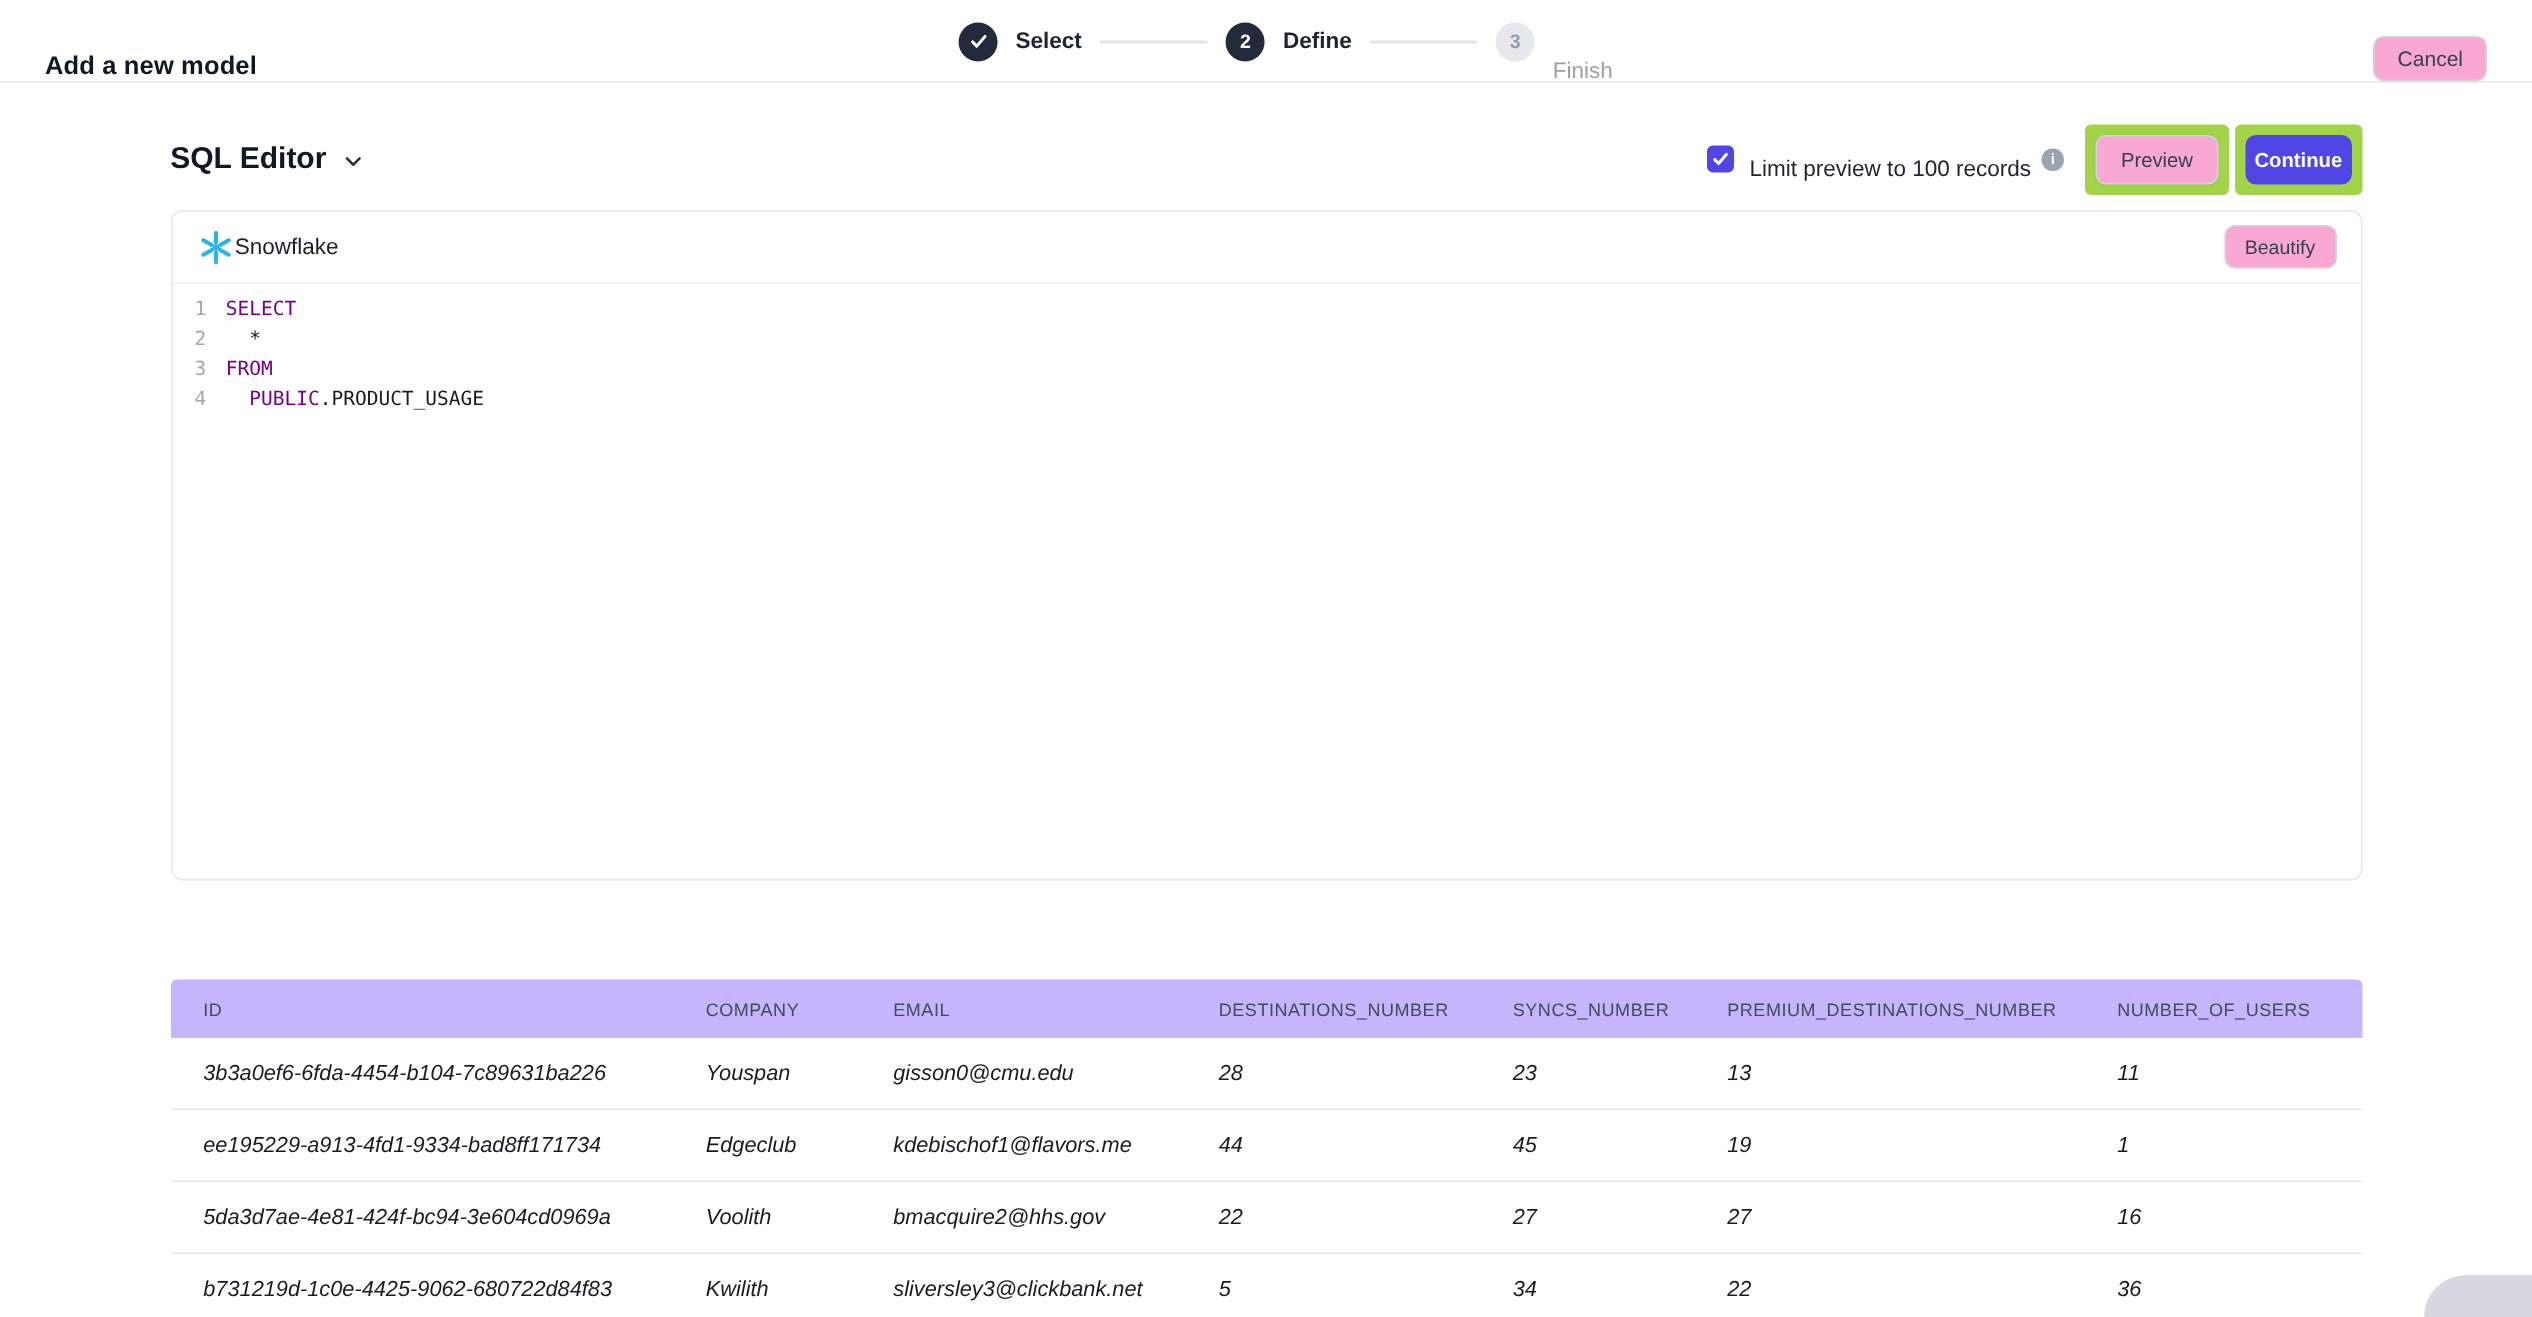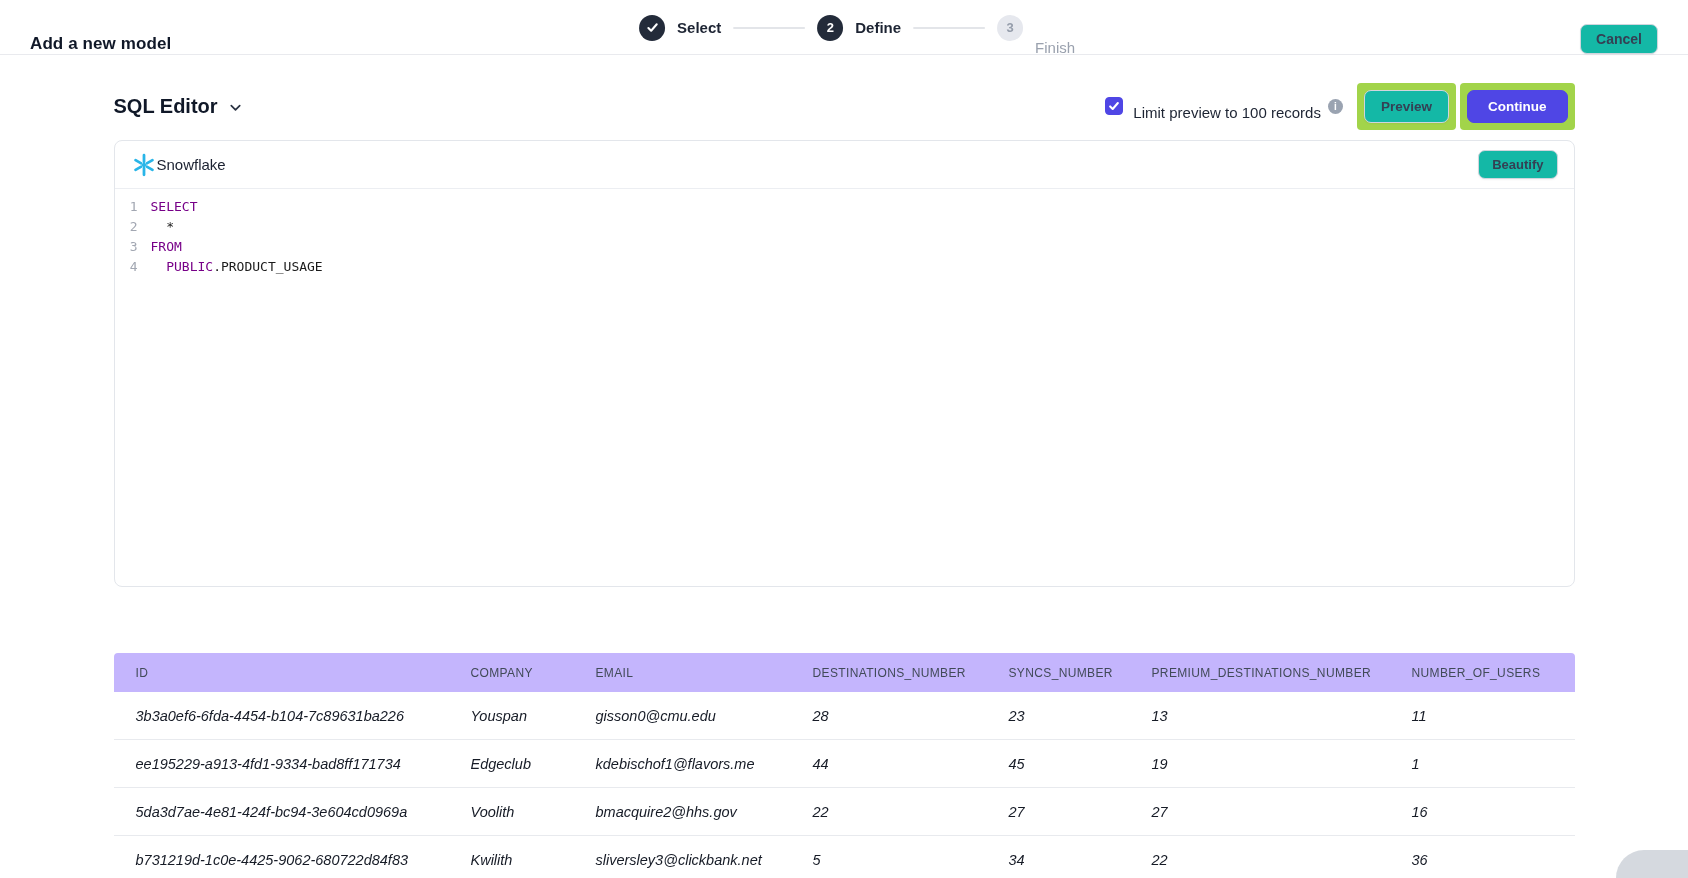--- a/index.html
+++ b/index.html
@@ -14,22 +14,22 @@
              display:flex; align-items:center; gap:12px; }
   .step { display:flex; align-items:center; gap:12px; }
   .step-circle { width:26px; height:26px; border-radius:50%; display:flex; align-items:center;
                  justify-content:center; font-size:13px; font-weight:700; }
   .step-circle.dark { background:#232b3a; color:#fff; }
   .step-circle.light { background:#e6e8ee; color:#959dab; }
   .step-label { font-size:15px; font-weight:600; color:#1d2433; }
   .step-label.muted { color:#9aa1ae; font-weight:500;margin-top:40px; }
   .step-connector { width:72px; height:2px; background:#e3e5e9; border-radius:1px; }
   .btn { display:inline-flex; align-items:center; justify-content:center; cursor:pointer;
-         border:1px solid #d0d5dd; background:#14b8a6; border-radius:7px; font-size:14px;
-         color:#344054; font-weight:700; box-shadow:0 1px 2px rgba(16,24,40,.05); }
+         border:1px solid #d0d5dd; background:#f9a8d4; border-radius:7px; font-size:14px;
+         color:#344054; font-weight:400; box-shadow:0 1px 2px rgba(16,24,40,.05); }
   .cancel-btn { padding:6px 15px; }
 
   
   .content { width:1461px; margin:0 auto; }
 
   
   .toolbar-row { margin-top:24px; min-height:54px; display:flex; align-items:center;
                  justify-content:space-between; }
   .editor-select { display:flex; align-items:center; gap:10px; cursor:pointer; }
   .editor-select-label { font-size:20px; font-weight:700; color:#101828; }
@@ -41,21 +41,21 @@
   .checkbox.checked { background:#4f46e5; }
   .checkbox svg { display:block; }
   .limit-label { font-size:15px; color:#1d2433; margin:12px 7px 0 10px; }
   .info-icon { width:15px; height:15px; border-radius:50%; background:#9aa3b1; color:#fff;
                font-size:10px; font-weight:700; display:inline-flex; align-items:center;
                justify-content:center; font-style:normal; }
   .hl-box { background:#a2d44a; border-radius:4px; padding:7px; display:inline-flex; }
   .hl-box.first { margin-left:14px; }
   .hl-box + .hl-box { margin-left:4px; }
   .preview-btn { padding:8px 16px; font-size:13.5px; }
-  .continue-btn { padding:8px 20px; font-size:13.5px; font-weight:600; color:#fff;
+  .continue-btn { padding:8px 5px; font-size:13.5px; font-weight:600; color:#fff;
                   background:#4f46e5; border:1px solid #4f46e5; border-radius:7px;
                   display:inline-flex; cursor:pointer; }
 
   
   .editor-panel { margin-top:7px; height:447px; border:1px solid #e3e6eb; border-radius:8px;
                   background:#fff; overflow:hidden; }
   .editor-header { height:48px; display:flex; align-items:center; justify-content:space-between;
                    padding:0 16px; border-bottom:1px solid #eceef2; }
   .source { display:flex; align-items:center; }
   .source-name { font-size:15px; font-weight:500; color:#1a2030; }

